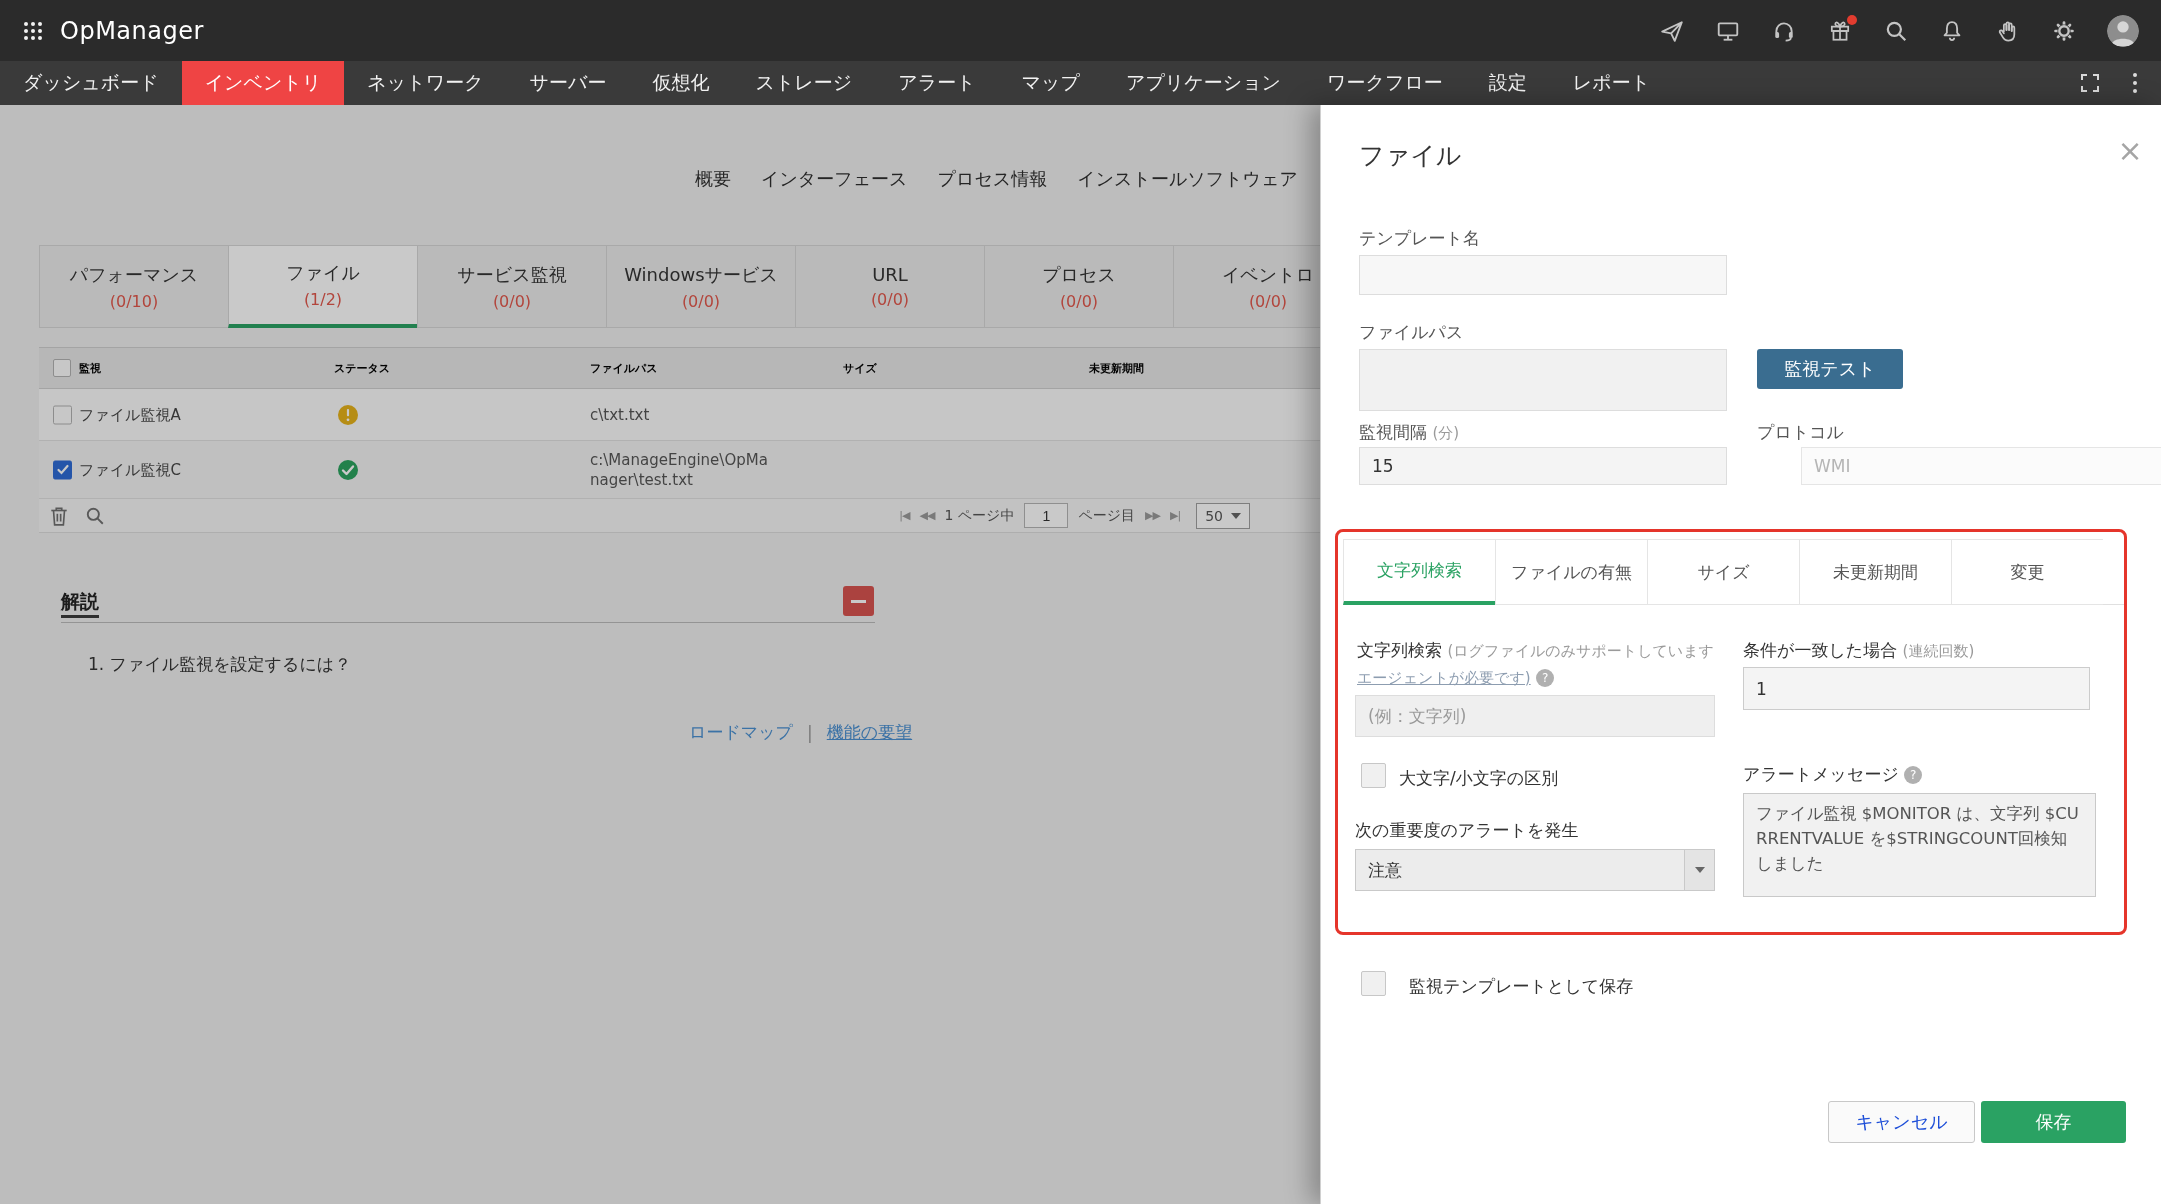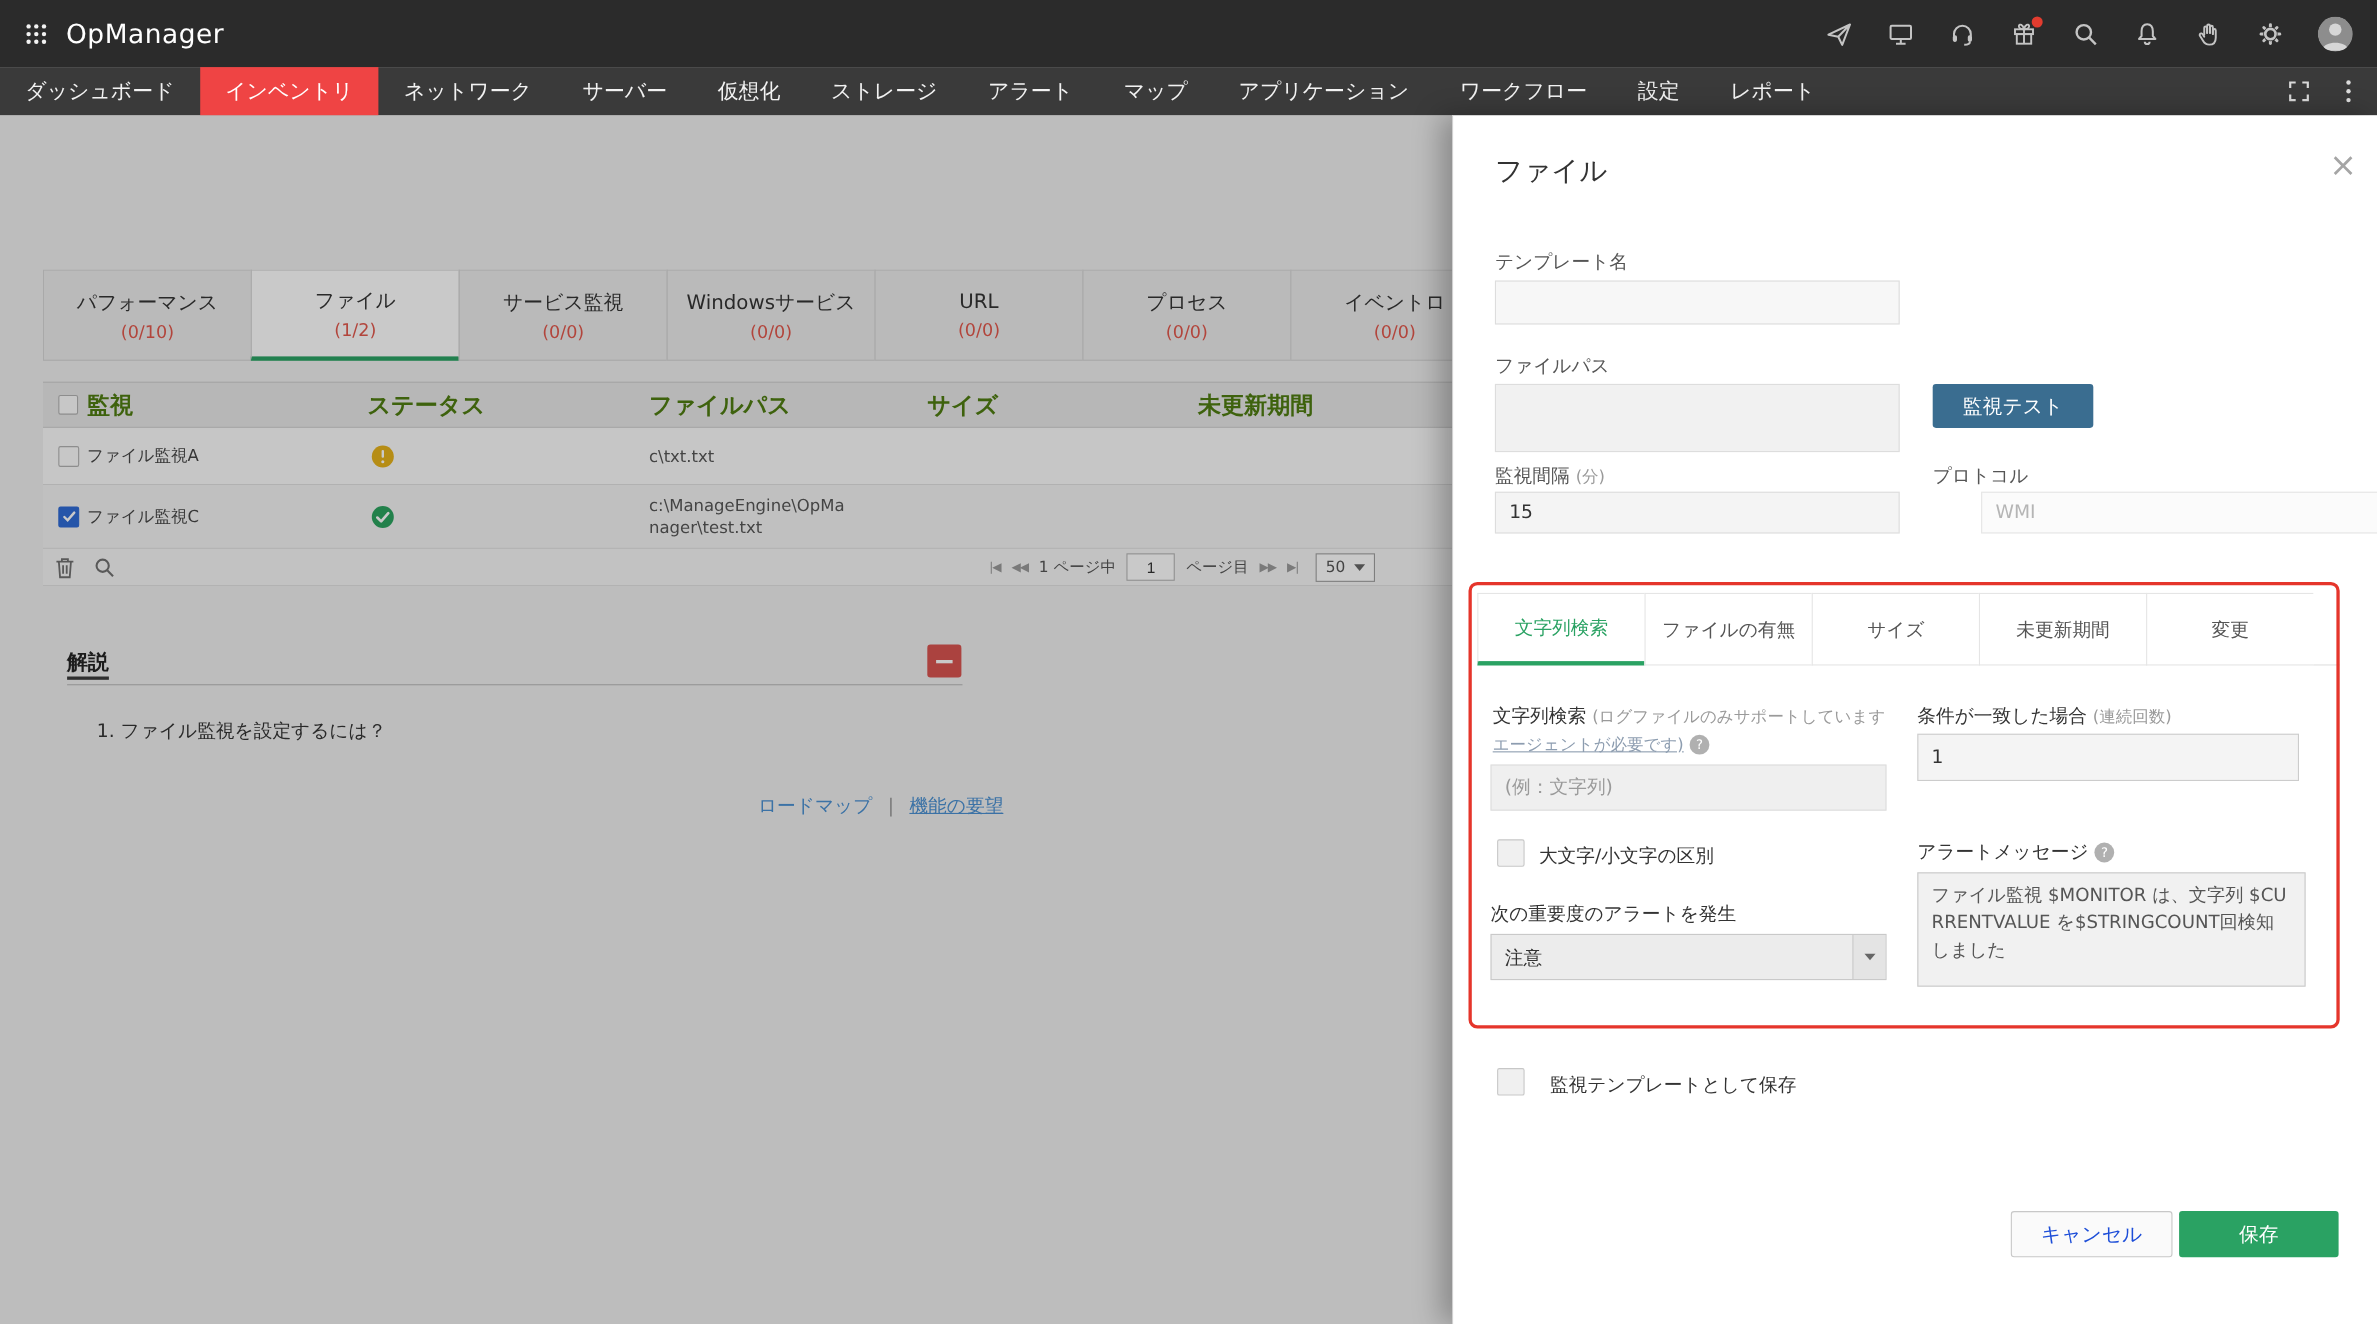--- a/index.html
+++ b/index.html
@@ -37,21 +37,21 @@
   
   .monitor-card { position:absolute; left:39px; top:140px; width:1281px; overflow:hidden; }
   .mtabs { display:flex; height:83px; }
   .mtab { flex:0 0 190px; width:190px; display:flex; flex-direction:column; align-items:center; justify-content:center; gap:5px; background:#ececec; border:1px solid #d6d6d6; margin-right:-1px; cursor:pointer; }
   .mtab.active { background:#fff; border-bottom:4px solid #2aa263; }
   .mtab-label { font-size:18px; color:#333; white-space:nowrap; }
   .mtab-count { font-size:16px; color:#e2574b; }
 
   .mtable { margin-top:19px; }
   .thead { position:relative; height:42px; background:#e8e8e8; border-top:1px solid #d0d0d0; border-bottom:1px solid #d0d0d0; }
-  .thead .cell { font-size:21px; font-weight:600; color:#4d7c0f; }
+  .thead .cell { font-size:11px; font-weight:600; color:#000000; }
   .trow { position:relative; border-bottom:1px solid #e0e0e0; }
   .trow.r1 { height:52px; background:#fbfbfb; }
   .trow.r2 { height:58px; background:#f4f4f4; }
   .cell { position:absolute; top:50%; transform:translateY(-50%); white-space:nowrap; }
   .c-check { left:14px; } .c-name { left:40px; font-size:15px; color:#444; }
   .c-status { left:298px; display:flex; }
   .c-path { left:551px; font-size:15px; color:#555; }
   .c-size { left:804px; } .c-stale { left:1050px; }
   .c-path.wrap { width:185px; white-space:normal; word-break:break-all; line-height:1.35; }
 
@@ -227,20 +227,27 @@
           <i></i>
           <i></i>
           <i></i>
         </span>
     </div>
   </nav>
 
   <div class="content">
 
 
+    <div class="page-tabs">
+      <span class="page-tab">概要</span>
+      <span class="page-tab">インターフェース</span>
+      <span class="page-tab">プロセス情報</span>
+      <span class="page-tab">インストールソフトウェア</span>
+      <span class="page-tab">アプリ</span>
+    </div>
 
     <div class="monitor-card">
       <div class="mtabs">
         <div class="mtab">
           <span class="mtab-label">パフォーマンス</span>
           <span class="mtab-count">(0/10)</span>
         </div>
         <div class="mtab active">
           <span class="mtab-label">ファイル</span>
           <span class="mtab-count">(1/2)</span>

